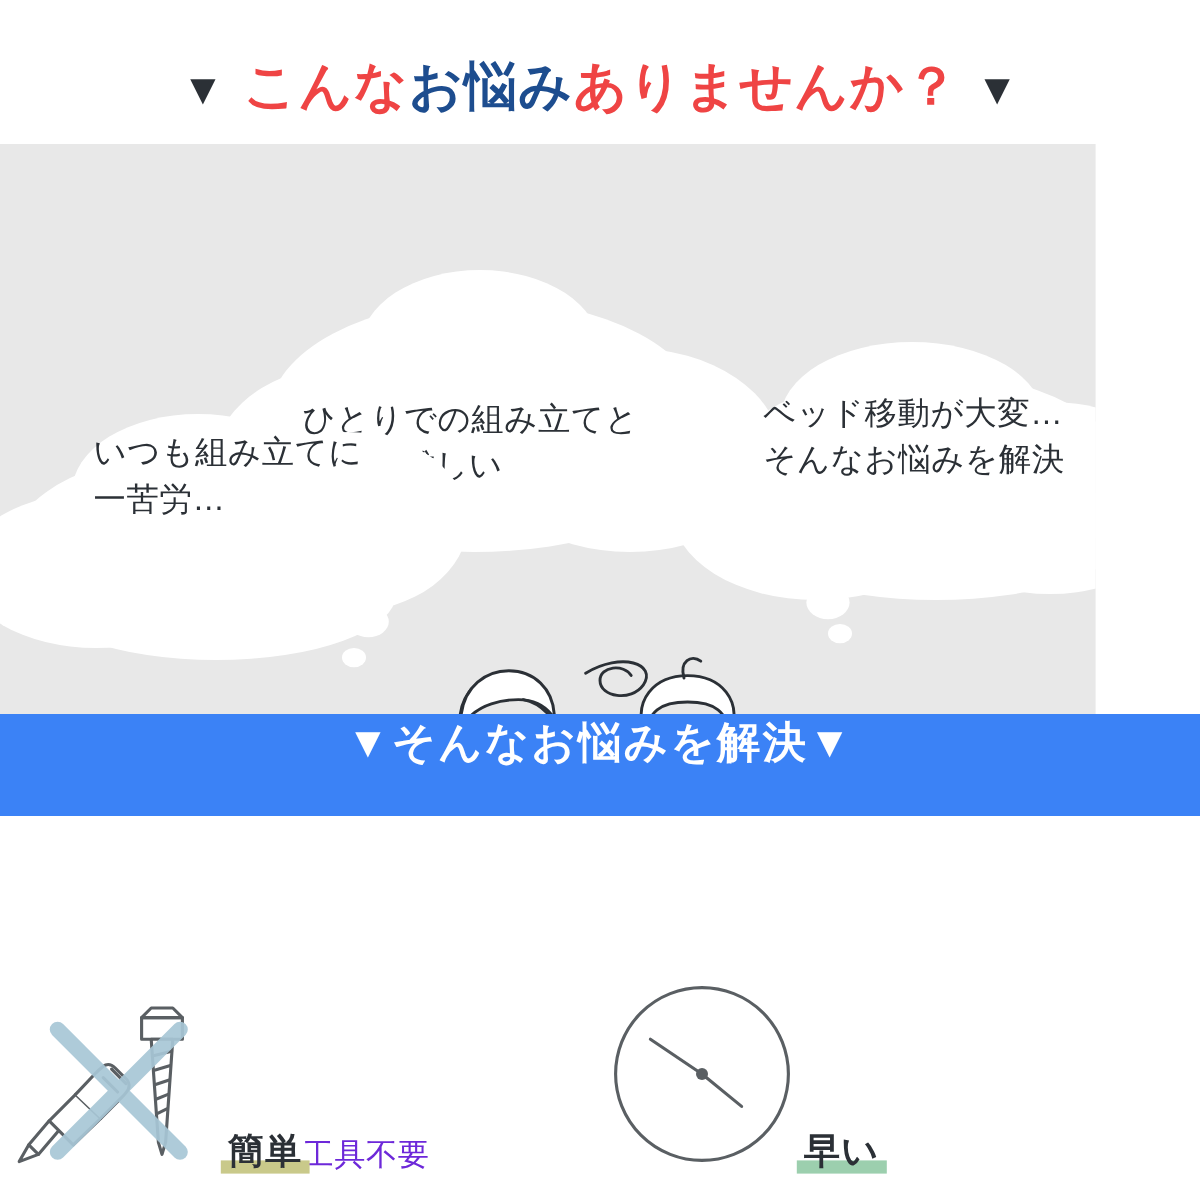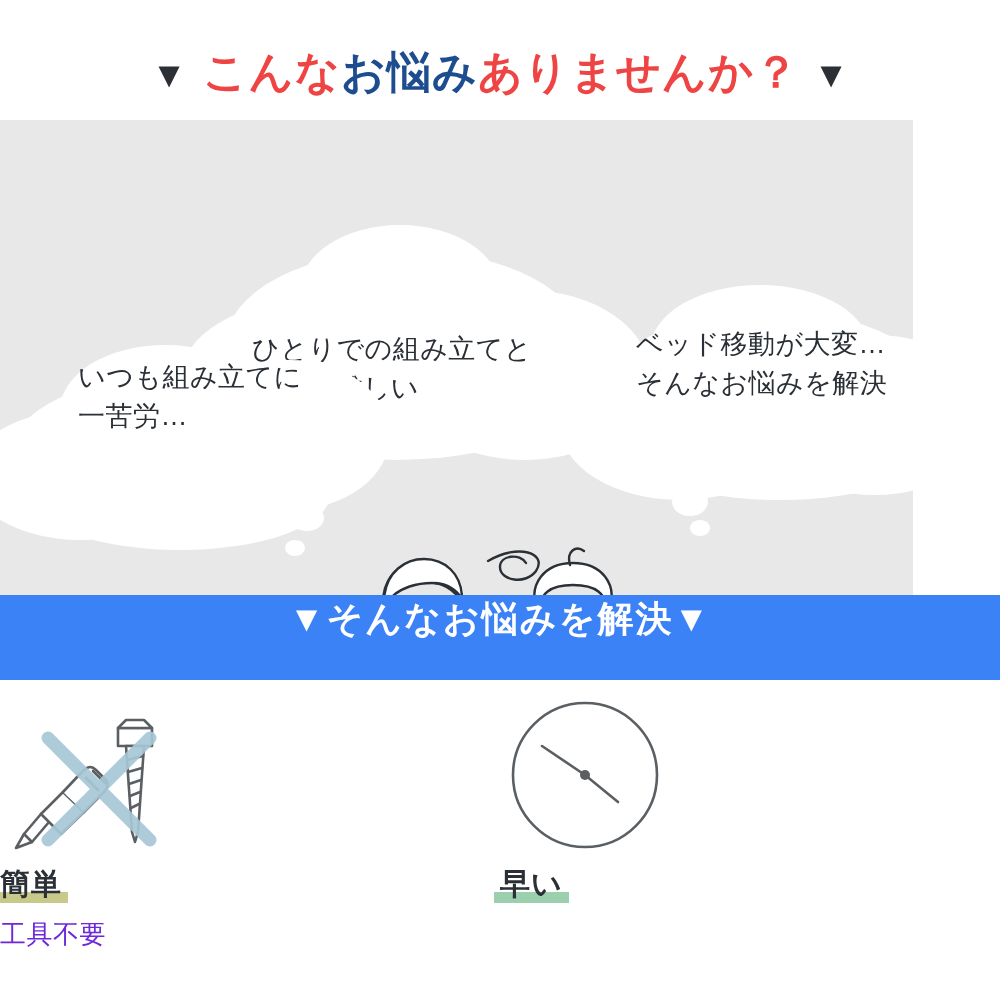--- a/index.html
+++ b/index.html
@@ -123,22 +123,22 @@
     top: 690px;
     left: 0;
     width: 1000px;
     height: 290px;
     display: flex;
   }
   .feature {
     flex: 1 1 33.33%;
     position: relative;
     display: flex;
-    flex-direction: column;
-    align-items: flex-start;
+    flex-direction: row;
+    align-items: flex-end;
   }
   .feat-icon {
     height: 170px;
     display: flex;
     align-items: center;
     justify-content: center;
   }
   .feat-title-wrap {
     position: relative;
     display: inline-block;

